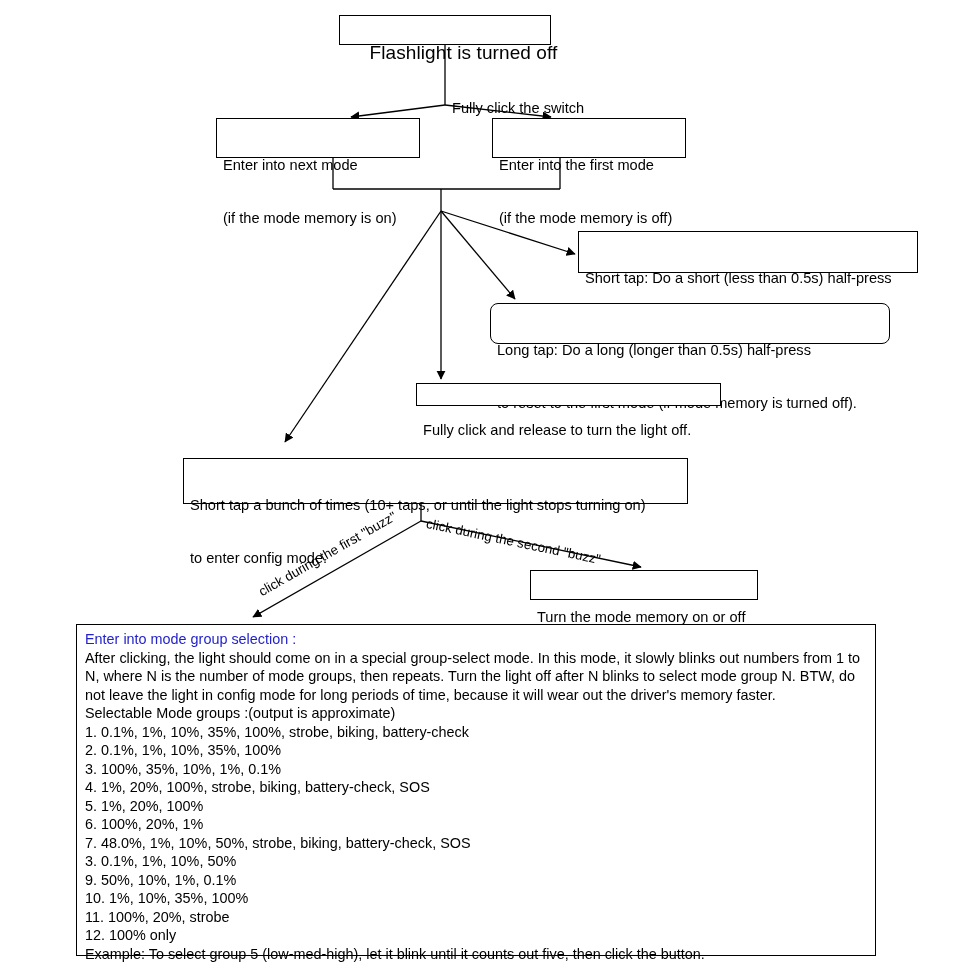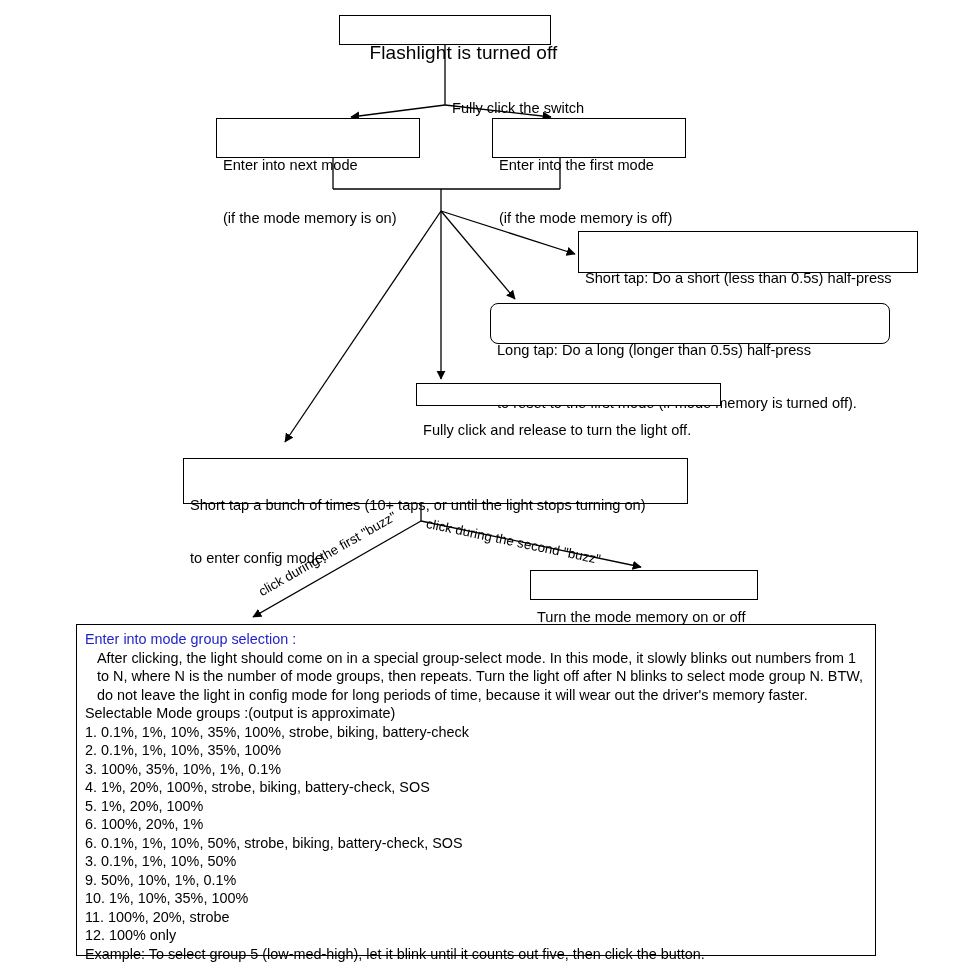--- a/index.html
+++ b/index.html
@@ -63,21 +63,20 @@
     font-size: 14.4px;
     line-height: 1.285;
   }
   .bigbox .hdr {
     color: #2222cc;
     display: block;
   }
   .bigbox .para {
     display: block;
     text-align: left;
-    margin-left: 12px;
   }
   .bigbox .line {
     display: block;
     white-space: pre;
   }
 </style>
 </head>
 <body>
 
 <div id="canvas">
@@ -156,21 +155,21 @@
   <div class="bigbox" style="left:76px; top:624px; width:800px; height:332px;">
     <span class="hdr line">Enter into mode group selection :</span>
     <span class="para">After clicking, the light should come on in a special group-select mode.  In this mode, it slowly blinks out numbers from 1 to N, where N is the number of mode groups, then repeats.  Turn the light off after N blinks to select mode group N.  BTW, do not leave the light in config mode for long periods of time, because it will wear out the driver's memory faster.</span>
     <span class="line">Selectable Mode groups :(output is approximate)</span>
     <span class="line">1. 0.1%, 1%, 10%, 35%, 100%, strobe, biking, battery-check</span>
     <span class="line">2. 0.1%, 1%, 10%, 35%, 100%</span>
     <span class="line">3. 100%, 35%, 10%, 1%, 0.1%</span>
     <span class="line">4. 1%, 20%, 100%, strobe, biking, battery-check, SOS</span>
     <span class="line">5. 1%, 20%, 100%</span>
     <span class="line">6. 100%, 20%, 1%</span>
-    <span class="line">6. 0.1%, 1%, 10%, 50%, strobe, biking, battery-check, SOS</span>
+    <span class="line">7. 48.0%, 1%, 10%, 50%, strobe, biking, battery-check, SOS</span>
     <span class="line">3. 0.1%, 1%, 10%, 50%</span>
     <span class="line">9. 50%, 10%, 1%, 0.1%</span>
     <span class="line">10. 1%, 10%, 35%, 100%</span>
     <span class="line">11. 100%, 20%, strobe</span>
     <span class="line">12. 100% only</span>
     <span class="line">Example: To select group 5 (low-med-high), let it blink until it counts out five, then click the button.</span>
   </div>
 
 </div>
 

